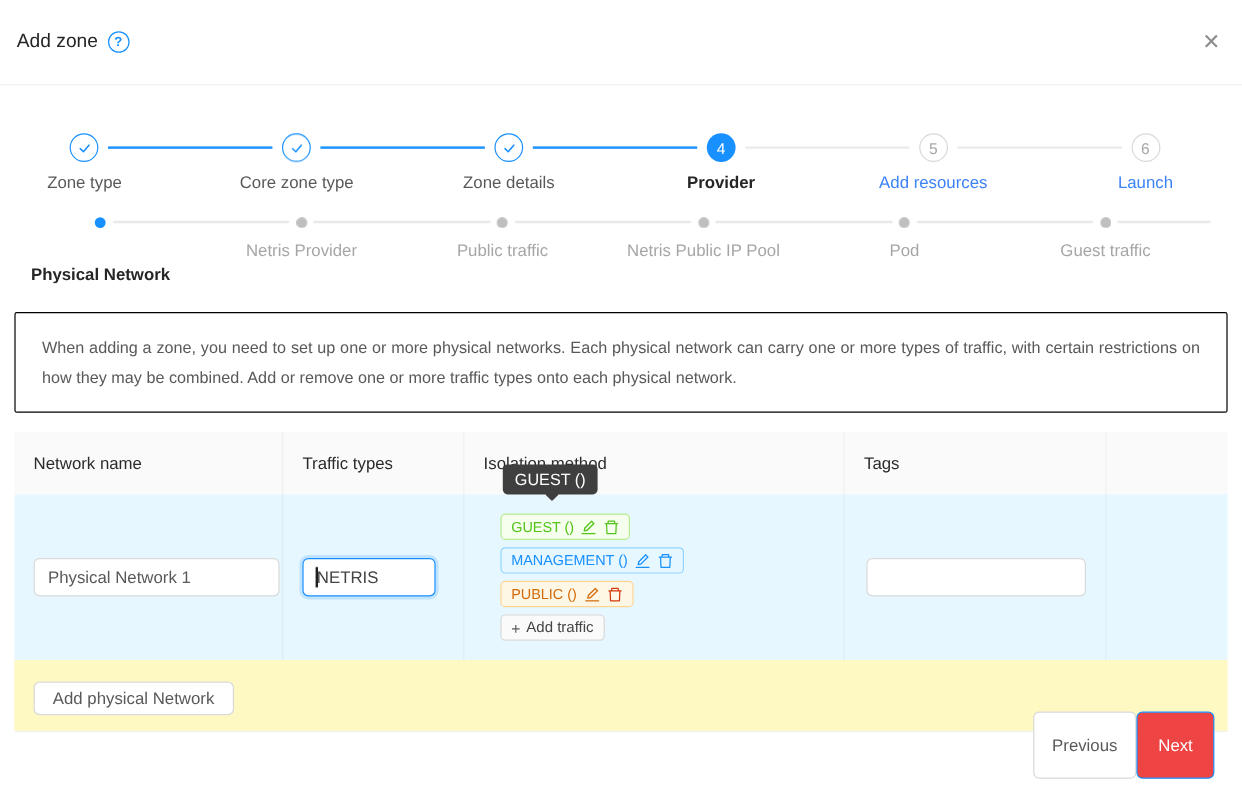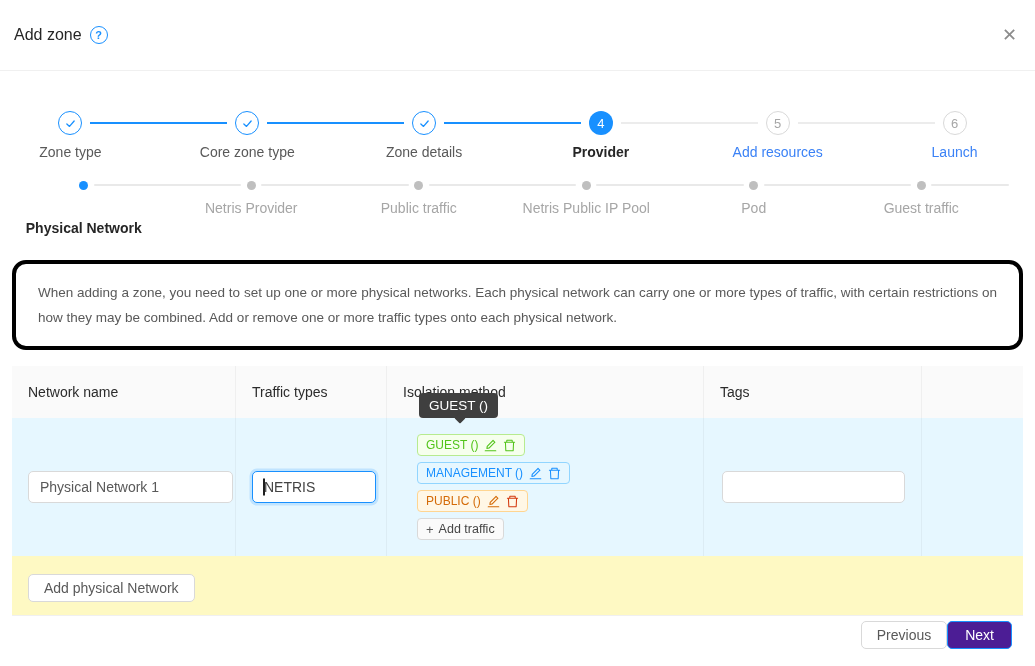--- a/index.html
+++ b/index.html
@@ -38,37 +38,37 @@
   .dot-row { height:10px; display:flex; justify-content:center; align-items:center; position:relative; }
   .dot { width:9px; height:9px; border-radius:50%; background:#bfbfbf; position:relative; z-index:1; }
   .sub-step.active .dot { background:#1890ff; }
   .sub-step .dot-row::after { content:""; position:absolute; top:4px; height:2px; border-radius:1px;
     left:calc(50% + 10px); right:calc(-50% + 10px); background:#e9e9e9; }
   .sub-step:last-child .dot-row::after { right:auto; width:78px; }
   .sub-step-label { margin-top:10px; font-size:14px; color:#a6a6a6; }
   .sub-step.active .sub-step-label { color:#262626; font-weight:700;margin-top:30px; }
 
   
-  .info-banner { margin:24px 12px 16px; border:4px solid #000000; border-radius:14px; padding:16px 22px;
+  .info-banner { margin:24px 12px 16px; border:1px solid #000000; border-radius:2px; padding:16px 22px;
     font-size:13.5px; line-height:25px; color:#595959; text-align:justify; }
 
   
   .pn-table { margin:14px 12px 0; position:relative; border-bottom:1px solid #f0f0f0; }
   .thead, .trow { display:grid; grid-template-columns:224px 151px 317px 218px 1fr; }
   .thead { background:#fafafa; }
   .th { height:52px; display:flex; align-items:center; padding:0 16px; font-size:14px; color:#2b2b2b; box-sizing:border-box; }
   .thead > .th:not(:last-child), .trow > .td:not(:last-child) { border-right:1px solid rgba(0,0,0,0.045); }
   .trow { background:#e6f7ff; }
   .td { display:flex; align-items:center; padding:0 16px; box-sizing:border-box; }
   .td.traffic { flex-direction:column; align-items:flex-start; justify-content:center; gap:6px; padding:16px 16px 16px 30px; }
 
   .text-input { height:32px; border:1px solid #d9d9d9; border-radius:5px; padding:0 11px; font-size:14px;
     color:#595959; background:#fff; box-sizing:border-box; font-family:inherit; outline:none; }
   .input-network { width:210px; }
-  .input-isolation { width:124px; border-color:#1890ff; box-shadow:0 0 0 2.5px rgba(24,144,255,0.18); color:#434343; }
+  .input-isolation { width:111px; border-color:#1890ff; box-shadow:0 0 0 2.5px rgba(24,144,255,0.18); color:#434343; }
   .input-tags { width:183px; margin-left:2px; }
   .input-wrap { position:relative; display:inline-flex; }
   .caret { position:absolute; left:11px; top:50%; transform:translateY(-50%); width:1.5px; height:17px; background:#1f1f1f; }
 
   .chip { display:inline-flex; align-items:center; gap:6px; height:22px; padding:0 8px; border:1px solid;
     border-radius:4px; font-size:12px; background:#fff; box-sizing:border-box; white-space:nowrap; }
   .chip[data-variant="green"]  { color:#52c41a; background:#f6ffed; border-color:#b7eb8f; }
   .chip[data-variant="blue"]   { color:#1890ff; background:#e6f7ff; border-color:#91d5ff; }
   .chip[data-variant="orange"] { color:#d46b08; background:#fff7e6; border-color:#ffd591; }
   .chip[data-variant="orange"] .trash { color:#d4380d; }
@@ -80,21 +80,21 @@
   .plus-glyph { font-size:13px; color:#595959; }
 
   .tooltip { position:absolute; left:407px; top:27px; z-index:5; background:#3f3f3f; color:#fff;
     font-size:13.5px; padding:5px 10px; border-radius:4px; }
   .tooltip::after { content:""; position:absolute; bottom:-3.5px; left:37px; width:8px; height:8px;
     background:#3f3f3f; transform:rotate(45deg); border-radius:1px; }
 
   .add-row { background:#fef9c3; padding:18px 16px 13px; }
   .btn { font-family:inherit; font-size:14px; border-radius:5px; cursor:pointer; }
   .btn-default { padding:5px 15px; border:1px solid #d9d9d9; background:#fff; color:#595959; }
-  .btn-primary { padding:5px 17px; border:1px solid #1890ff; background:#4c1d95; color:#fff; }
+  .btn-primary { padding:19px 17px; border:1px solid #1890ff; background:#ef4444; color:#fff; }
 
   .footer { position:absolute; left:12px; right:23px; bottom:17px; display:flex; justify-content:flex-end; }
 
   .check-svg { display:block; }
 </style>
 </head>
 <body>
 
 <div class="title-bar">
   <h1>Add zone</h1>

